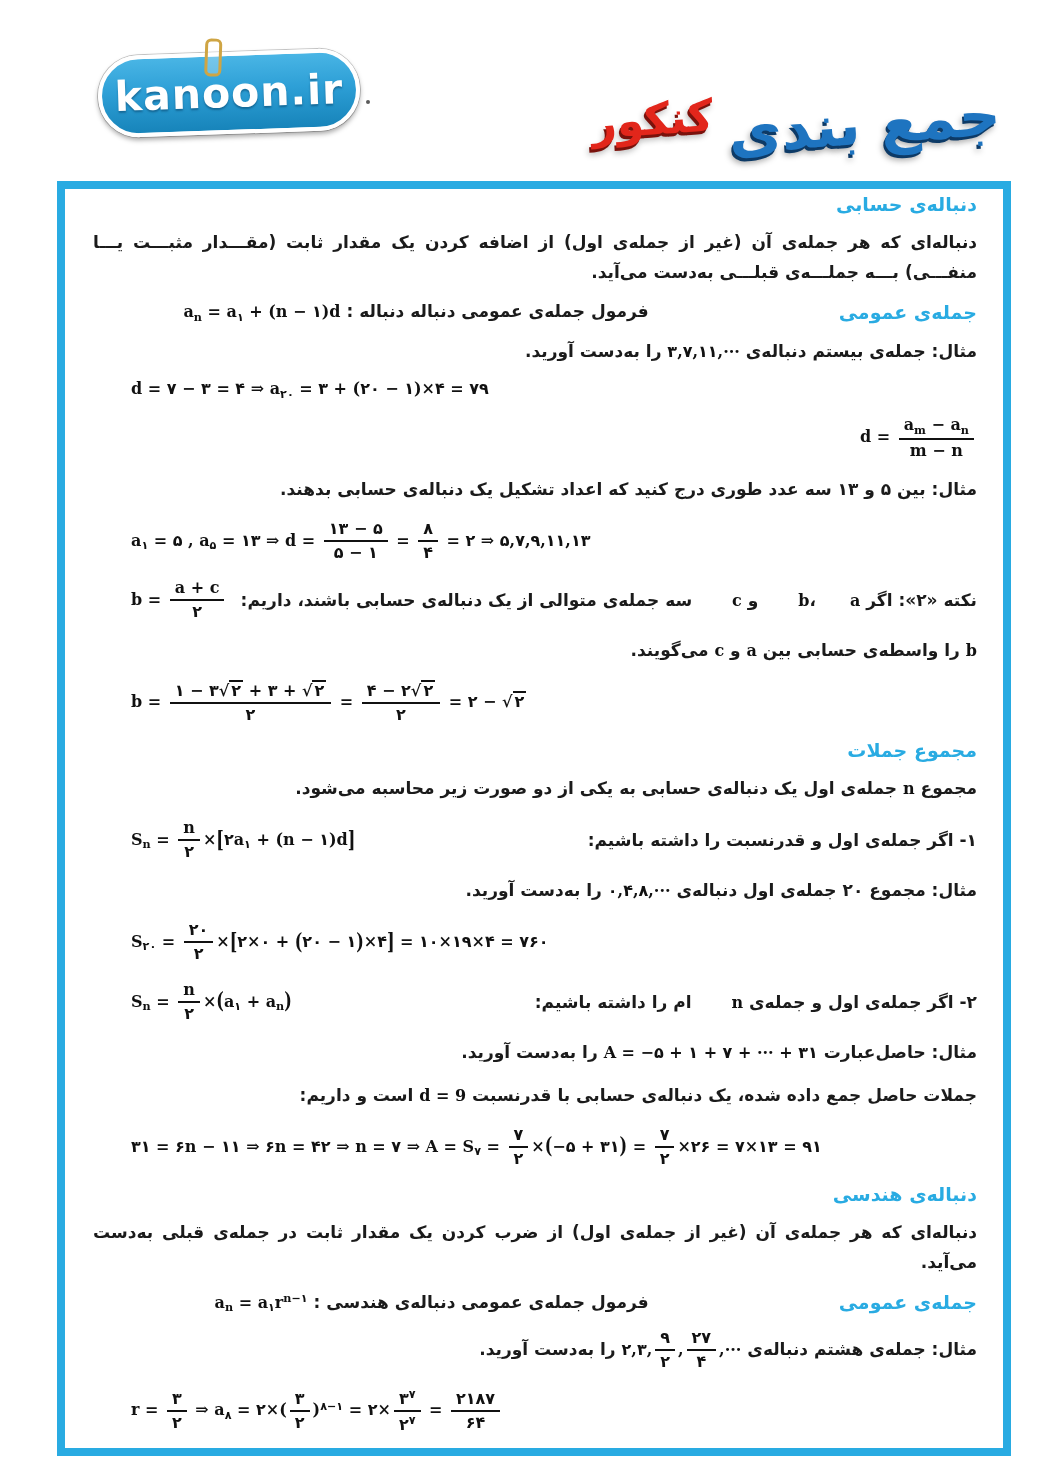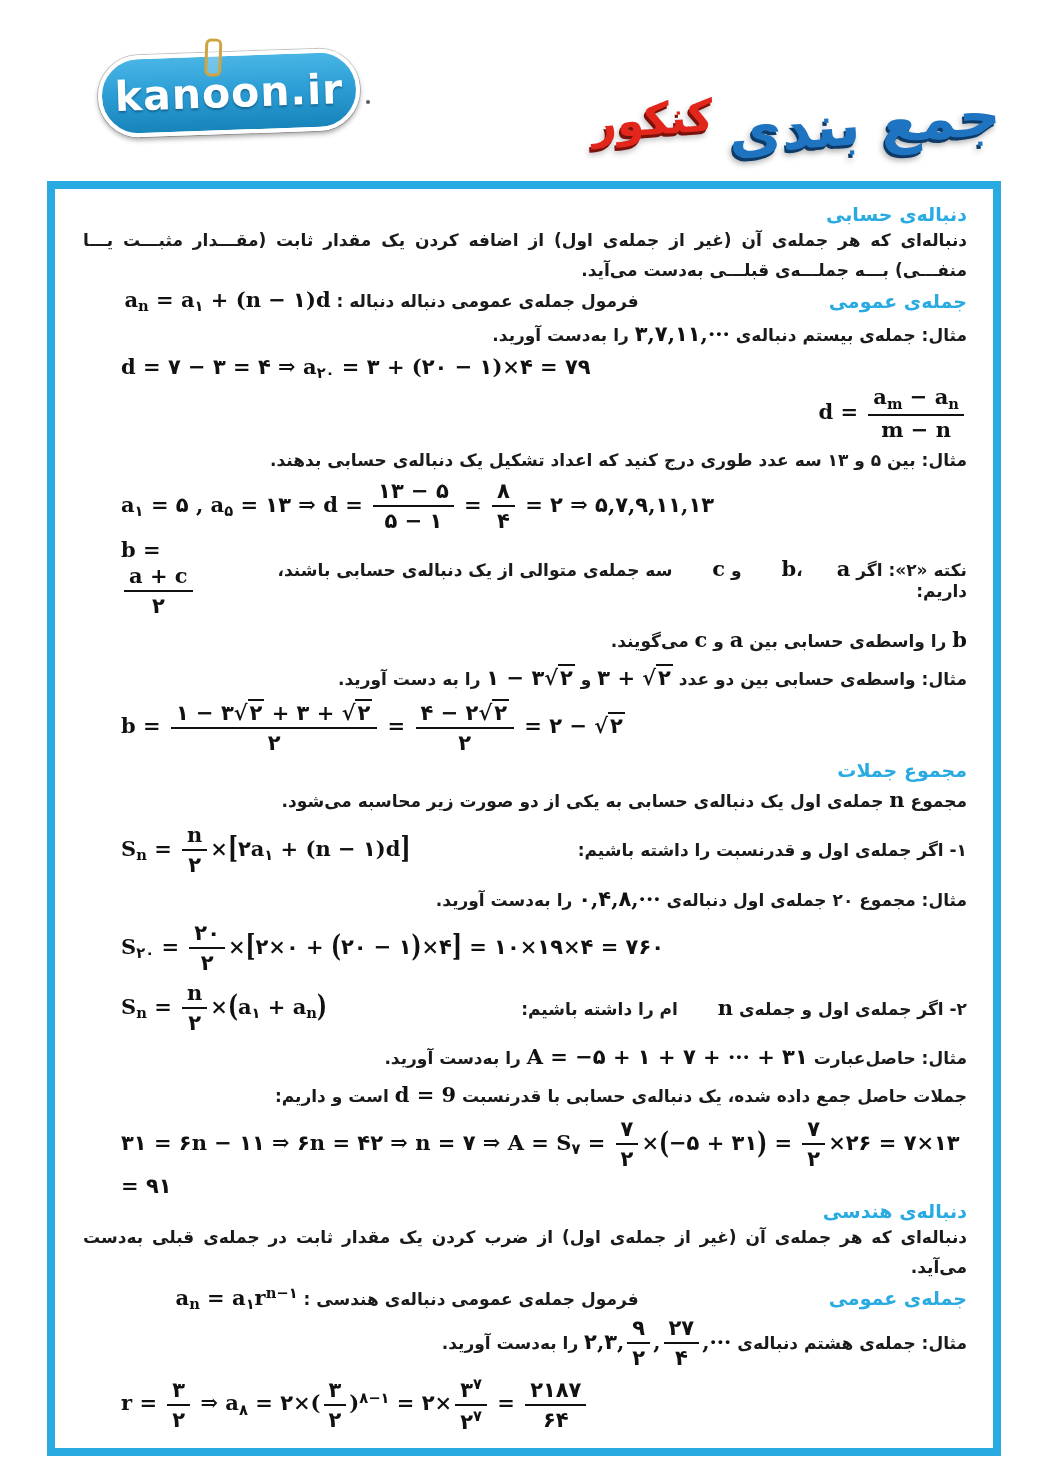--- a/index.html
+++ b/index.html
@@ -22,39 +22,39 @@
   .title-wrap{position:absolute;right:48px;top:48px;width:420px;height:110px;
     display:flex;flex-direction:row;justify-content:flex-start;align-items:flex-end;
     direction:rtl;gap:14px;transform:rotate(-4deg);}
   .title-blue{color:#1e74c0;font-size:58px;font-weight:bold;line-height:1;
     text-shadow:-2px 3px 0 #0d3a66,-3px 5px 6px rgba(0,0,0,.35);}
   .title-red{color:#e2261b;font-size:44px;font-weight:bold;line-height:1;
     transform:translateY(-26px);
     text-shadow:-2px 3px 0 #7a120c,-3px 5px 6px rgba(0,0,0,.3);}
 
   
-  .box{position:absolute;left:47px;top:181px;width:954px;height:1275px;
+  .box{position:absolute;left:57px;top:181px;width:954px;height:1275px;
     border:8px solid #29abe2;box-sizing:border-box;
-    padding:14px 26px 12px 28px;direction:rtl;}
+    padding:4px 26px 12px 28px;direction:rtl;}
   .rows{height:100%;display:flex;flex-direction:column;justify-content:space-between;}
 
   .row{flex:0 0 auto;}
   .h-cyan{color:#29abe2;font-size:19px;font-weight:bold;text-align:right;}
   .para{font-size:17px;font-weight:bold;line-height:1.75;text-align:justify;}
   .row-formula{direction:ltr;text-align:left;padding-left:38px;}
   .row-split{display:flex;justify-content:space-between;align-items:center;padding-left:4px;}
   .row-split .rt{font-size:17px;font-weight:bold;text-align:right;}
   .row-split .math{margin-left:34px;}
   .row-hs{display:flex;justify-content:space-between;align-items:center;padding-left:0;}
   .row-hs .chunk{margin-left:auto;margin-right:190px;font-size:17px;font-weight:bold;}
 
   
   .math{direction:ltr;unicode-bidi:isolate;display:inline-block;
     font-family:"DejaVu Serif","Liberation Serif","DejaVu Sans",serif;
-    font-weight:bold;font-size:21px;color:#111;}
+    font-weight:bold;font-size:16px;color:#111;}
   .ltr{direction:ltr;unicode-bidi:isolate;}
   .math sub{font-size:70%;vertical-align:-25%;}
   .math sup{font-size:70%;vertical-align:42%;margin-top:22px;}
   .frac{display:inline-block;text-align:center;vertical-align:middle;margin:0 3px;}
   .frac .num{display:block;padding:1px 5px;border-bottom:2px solid currentColor;line-height:1.25;}
   .frac .den{display:block;padding:1px 5px;line-height:1.25;}
   .sqrt{display:inline-block;white-space:nowrap;}
   .sqrt .rad{display:inline-block;border-top:2px solid currentColor;padding:0 2px;line-height:1.1;}
   .big{display:inline-block;transform:scaleY(1.4);transform-origin:center;font-weight:bold;}
 </style>
@@ -87,21 +87,20 @@
       <div class="row row-split">
         <span class="math" dir="ltr">d = <span class="frac"><span class="num">a<sub>m</sub> − a<sub>n</sub></span><span class="den">m − n</span></span></span>
       </div>
       <div class="row para">مثال: بین ۵ و ۱۳ سه عدد طوری درج کنید که اعداد تشکیل یک دنباله‌ی حسابی بدهند.</div>
       <div class="row row-formula"><span class="math" dir="ltr">a<sub>۱</sub> = ۵ , a<sub>۵</sub> = ۱۳ ⇒ d = <span class="frac"><span class="num">۱۳ − ۵</span><span class="den">۵ − ۱</span></span> = <span class="frac"><span class="num">۸</span><span class="den">۴</span></span> = ۲ ⇒ ۵,۷,۹,۱۱,۱۳</span></div>
       <div class="row row-split">
         <span class="rt">نکته «۲»: اگر <span class="math" dir="ltr">a</span>،<span class="math" dir="ltr">b</span> و <span class="math" dir="ltr">c</span> سه جمله‌ی متوالی از یک دنباله‌ی حسابی باشند، داریم:</span>
         <span class="math" dir="ltr">b = <span class="frac"><span class="num">a + c</span><span class="den">۲</span></span></span>
       </div>
       <div class="row para"><span class="math" dir="ltr">b</span> را واسطه‌ی حسابی بین <span class="math" dir="ltr">a</span> و <span class="math" dir="ltr">c</span> می‌گویند.</div>
-      <div class="row para">مثال: واسطه‌ی حسابی بین دو عدد <span class="math" dir="ltr">۳ + <span class="sqrt">√<span class="rad">۲</span></span></span> و <span class="math" dir="ltr">۱ − ۳<span class="sqrt">√<span class="rad">۲</span></span></span> را به دست آورید.</div>
       <div class="row row-formula"><span class="math" dir="ltr">b = <span class="frac"><span class="num">۱ − ۳<span class="sqrt">√<span class="rad">۲</span></span> + ۳ + <span class="sqrt">√<span class="rad">۲</span></span></span><span class="den">۲</span></span> = <span class="frac"><span class="num">۴ − ۲<span class="sqrt">√<span class="rad">۲</span></span></span><span class="den">۲</span></span> = ۲ − <span class="sqrt">√<span class="rad">۲</span></span></span></div>
       <div class="row h-cyan">مجموع جملات</div>
       <div class="row para">مجموع <span class="math" dir="ltr">n</span> جمله‌ی اول یک دنباله‌ی حسابی به یکی از دو صورت زیر محاسبه می‌شود.</div>
       <div class="row row-split">
         <span class="rt">۱- اگر جمله‌ی اول و قدرنسبت را داشته باشیم:</span>
         <span class="math" dir="ltr">S<sub>n</sub> = <span class="frac"><span class="num">n</span><span class="den">۲</span></span>×<span class="big">[</span>۲a<sub>۱</sub> + (n − ۱)d<span class="big">]</span></span>
       </div>
       <div class="row para">مثال: مجموع ۲۰ جمله‌ی اول دنباله‌ی <span class="ltr math" dir="ltr">۰,۴,۸,···</span> را به‌دست آورید.</div>
       <div class="row row-formula"><span class="math" dir="ltr">S<sub>۲۰</sub> = <span class="frac"><span class="num">۲۰</span><span class="den">۲</span></span>×<span class="big">[</span>۲×۰ + <span class="big">(</span>۲۰ − ۱<span class="big">)</span>×۴<span class="big">]</span> = ۱۰×۱۹×۴ = ۷۶۰</span></div>
       <div class="row row-split">

